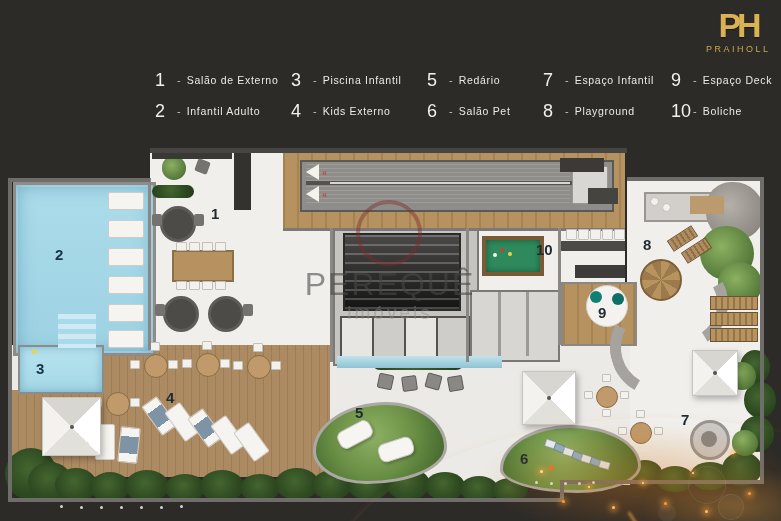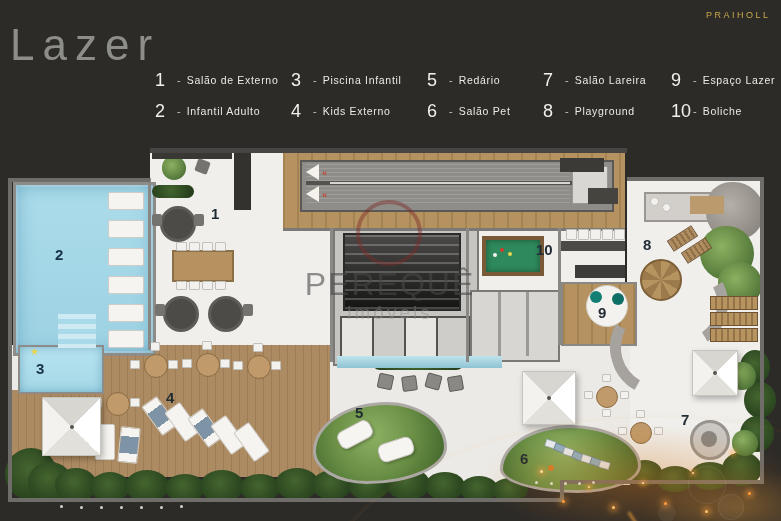--- a/index.html
+++ b/index.html
@@ -74,21 +74,20 @@
   .arc{border:3px solid transparent;border-radius:50%;z-index:50;pointer-events:none;}
   .spark{border-radius:50%;z-index:51;pointer-events:none;}
   .dotlight{width:3px;height:3px;border-radius:50%;background:rgba(255,255,255,.8);z-index:22;}
   .bokeh{border-radius:50%;z-index:49;pointer-events:none;}
 </style>
 </head>
 <body>
 
 <div id="app">
 
-  <div class="abs title">Lazer</div>
 
   <div class="abs leg-col" style="left:155px;top:70px;">
     <div class="leg-item">
         <span class="leg-num">1</span>
         <span class="leg-sep">-</span>
         <span class="leg-label">Salão de Externo</span>
       </div>
     <div class="leg-item">
         <span class="leg-num">2</span>
         <span class="leg-sep">-</span>
@@ -116,42 +115,43 @@
     <div class="leg-item">
         <span class="leg-num">6</span>
         <span class="leg-sep">-</span>
         <span class="leg-label">Salão Pet</span>
       </div>
   </div>
   <div class="abs leg-col" style="left:543px;top:70px;">
     <div class="leg-item">
         <span class="leg-num">7</span>
         <span class="leg-sep">-</span>
-        <span class="leg-label">Salão Lareira</span>
+        <span class="leg-label">Espaço Infantil</span>
       </div>
     <div class="leg-item">
         <span class="leg-num">8</span>
         <span class="leg-sep">-</span>
         <span class="leg-label">Playground</span>
       </div>
   </div>
   <div class="abs leg-col" style="left:671px;top:70px;">
     <div class="leg-item">
         <span class="leg-num">9</span>
         <span class="leg-sep">-</span>
-        <span class="leg-label">Espaço Lazer</span>
+        <span class="leg-label">Espaço Deck</span>
       </div>
     <div class="leg-item">
         <span class="leg-num">10</span>
         <span class="leg-sep">-</span>
         <span class="leg-label">Boliche</span>
       </div>
   </div>
 
   <div class="abs brand">
+    <div class="brand-mono">PH</div>
     <div class="brand-name">PRAIHOLL</div>
   </div>
 
   <div class="abs wht" style="left:150px;top:150px;width:475px;height:212px;"></div>
   <div class="abs wht" style="left:627px;top:180px;width:136px;height:300px;"></div>
   <div class="abs wht2" style="left:330px;top:345px;width:300px;height:140px;"></div>
   <div class="abs wht2" style="left:10px;top:345px;width:104px;height:52px;"></div>
   <div class="abs wood" style="left:55px;top:345px;width:275px;height:132px;"></div>
   <div class="abs wood" style="left:10px;top:390px;width:48px;height:72px;"></div>
 

